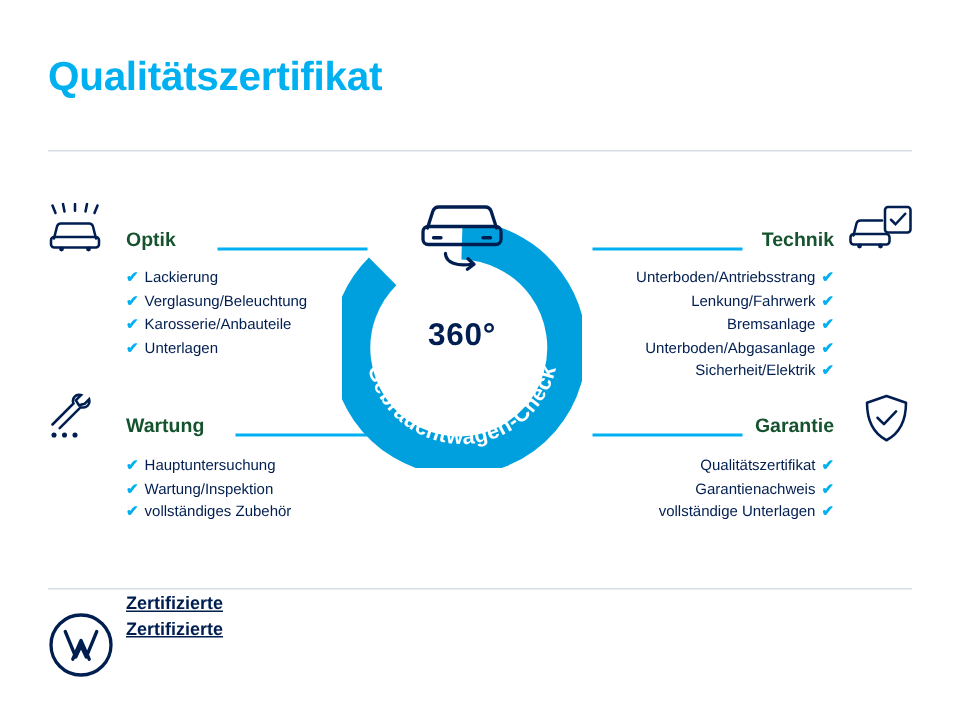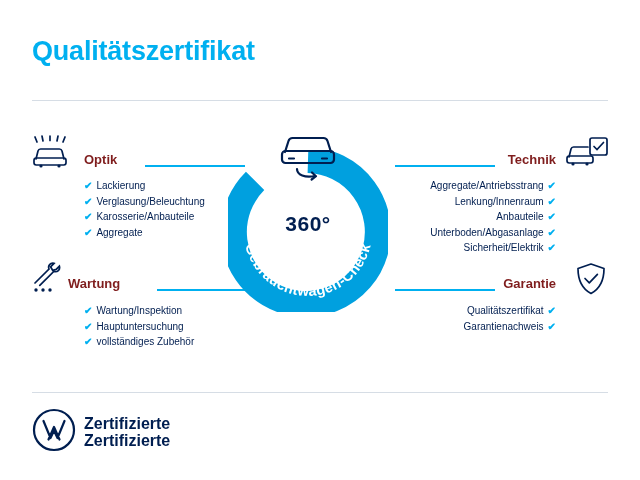--- a/index.html
+++ b/index.html
@@ -37,21 +37,21 @@
     width: 576px;
     height: 1px;
     background: #d6dde5;
   }
 
   
   .sec-head {
     position: absolute;
     font-size: 13px;
     font-weight: bold;
-    color: #7f1d1d;
+    color: #14532d;
   }
   .sec-rule {
     position: absolute;
     height: 2px;
     background: #00b0f0;
   }
 
   
   .list {
     position: absolute;
@@ -127,25 +127,26 @@
   .vw-logo {
     position: absolute;
     left: 32px;
     top: 408px;
     width: 44px;
     height: 44px;
   }
   .footer-text {
     position: absolute;
     left: 84px;
-    top: 415px;
-    font-size: 16px;
+    top: 394px;
+    font-size: 12px;
     font-weight: bold;
     line-height: 17px;
     color: #001e50;
+    text-decoration: underline;
   }
 </style>
 </head>
 <body>
 
 <div class="page">
 
   <div class="title">Qualitätszertifikat</div>
   <div class="title-rule"></div>
 
@@ -157,70 +158,71 @@
       <circle cx="11" cy="31" r="1.6" fill="#001e50" stroke="none"></circle>
       <circle cx="29" cy="31" r="1.6" fill="#001e50" stroke="none"></circle>
     </svg>
   </div>
   <div class="sec-head" style="left:84px; top:152px;">Optik</div>
   <div class="sec-rule" style="left:145px; top:165px; width:100px;"></div>
   <div class="list left" style="left:84px; top:178px;">
     <div class="row"><span class="chk">✔</span><span>Lackierung</span></div>
     <div class="row"><span class="chk">✔</span><span>Verglasung/Beleuchtung</span></div>
     <div class="row"><span class="chk">✔</span><span>Karosserie/Anbauteile</span></div>
-    <div class="row"><span class="chk">✔</span><span>Aggregate</span></div>
+    <div class="row"><span class="chk">✔</span><span>Unterlagen</span></div>
   </div>
 
   <div class="icon" style="left:566px; top:136px;">
     <svg width="44" height="34" viewBox="0 0 44 34" fill="none" stroke="#001e50" stroke-width="1.7" stroke-linecap="round">
       <path d="M3 21 L5 13 C5.4 11.6 6.4 11 7.6 11 L22 11" fill="none"></path>
       <rect x="1" y="20" width="26" height="7" rx="2.2" fill="none"></rect>
       <circle cx="7" cy="28" r="1.6" fill="#001e50" stroke="none"></circle>
       <circle cx="21" cy="28" r="1.6" fill="#001e50" stroke="none"></circle>
       <rect x="24" y="2" width="17" height="17" rx="2" fill="none"></rect>
       <path d="M28 10.5 L31 13.5 L37.5 6.5"></path>
     </svg>
   </div>
   <div class="sec-head" style="right:84px; top:152px; text-align:left;">Technik</div>
   <div class="sec-rule" style="right:145px; top:165px; width:100px;"></div>
   <div class="list right" style="right:84px; top:178px;">
-    <div class="row"><span>Aggregate/Antriebsstrang</span><span class="chk">✔</span></div>
-    <div class="row"><span>Lenkung/Innenraum</span><span class="chk">✔</span></div>
-    <div class="row"><span>Anbauteile</span><span class="chk">✔</span></div>
+    <div class="row"><span>Unterboden/Antriebsstrang</span><span class="chk">✔</span></div>
+    <div class="row"><span>Lenkung/Fahrwerk</span><span class="chk">✔</span></div>
+    <div class="row"><span>Bremsanlage</span><span class="chk">✔</span></div>
     <div class="row"><span>Unterboden/Abgasanlage</span><span class="chk">✔</span></div>
     <div class="row"><span>Sicherheit/Elektrik</span><span class="chk">✔</span></div>
   </div>
 
   <div class="icon" style="left:30px; top:262px;">
     <svg width="44" height="34" viewBox="0 0 44 34" fill="none" stroke="#001e50" stroke-width="1.7" stroke-linecap="round">
       <path d="M5 21 L19 7 C17.6 3.6 20.4 0.5 24 1.4 L20.6 4.8 L22.6 8.2 L26.4 7.2 L29.4 4.2 C30.4 7.8 27.4 10.6 23.8 9.4 L9.8 23.4" fill="none"></path>
       <circle cx="6" cy="28" r="1.7" fill="#001e50" stroke="none"></circle>
       <circle cx="13" cy="28" r="1.7" fill="#001e50" stroke="none"></circle>
       <circle cx="20" cy="28" r="1.7" fill="#001e50" stroke="none"></circle>
     </svg>
   </div>
-  <div class="sec-head" style="left:68px; top:276px;">Wartung</div>
+  <div class="sec-head" style="left:84px; top:276px;">Wartung</div>
   <div class="sec-rule" style="left:157px; top:289px; width:88px;"></div>
   <div class="list left" style="left:84px; top:303px;">
+    <div class="row"><span class="chk">✔</span><span>Hauptuntersuchung</span></div>
     <div class="row"><span class="chk">✔</span><span>Wartung/Inspektion</span></div>
-    <div class="row"><span class="chk">✔</span><span>Hauptuntersuchung</span></div>
     <div class="row"><span class="chk">✔</span><span>vollständiges Zubehör</span></div>
   </div>
 
   <div class="icon" style="left:574px; top:262px;">
     <svg width="34" height="34" viewBox="0 0 34 34" fill="none" stroke="#001e50" stroke-width="1.7" stroke-linecap="round" stroke-linejoin="round">
       <path d="M17 2 L30 6.5 C30 18 25.5 27 17 31.5 C8.5 27 4 18 4 6.5 Z" fill="none"></path>
       <path d="M11 16.5 L15.3 20.8 L23.4 12.3"></path>
     </svg>
   </div>
   <div class="sec-head" style="right:84px; top:276px; text-align:center;">Garantie</div>
   <div class="sec-rule" style="right:145px; top:289px; width:100px;"></div>
   <div class="list right" style="right:84px; top:303px;">
     <div class="row"><span>Qualitätszertifikat</span><span class="chk">✔</span></div>
     <div class="row"><span>Garantienachweis</span><span class="chk">✔</span></div>
+    <div class="row"><span>vollständige Unterlagen</span><span class="chk">✔</span></div>
   </div>
 
   <div class="badge">
     <svg class="ring" viewBox="0 0 160 160">
       <defs>
         <path id="arcPath" d="M 16 80 A 64 64 0 1 0 144 80" fill="none"></path>
       </defs>
 
       <path d="M 80 8 A 72 72 0 1 1 27.1 28.9" fill="none" stroke="#00a0df" stroke-width="26" stroke-linecap="butt"></path>
       <text font-family="'Liberation Sans', sans-serif" font-size="14.5" font-weight="bold" fill="#ffffff" letter-spacing="0.4">

